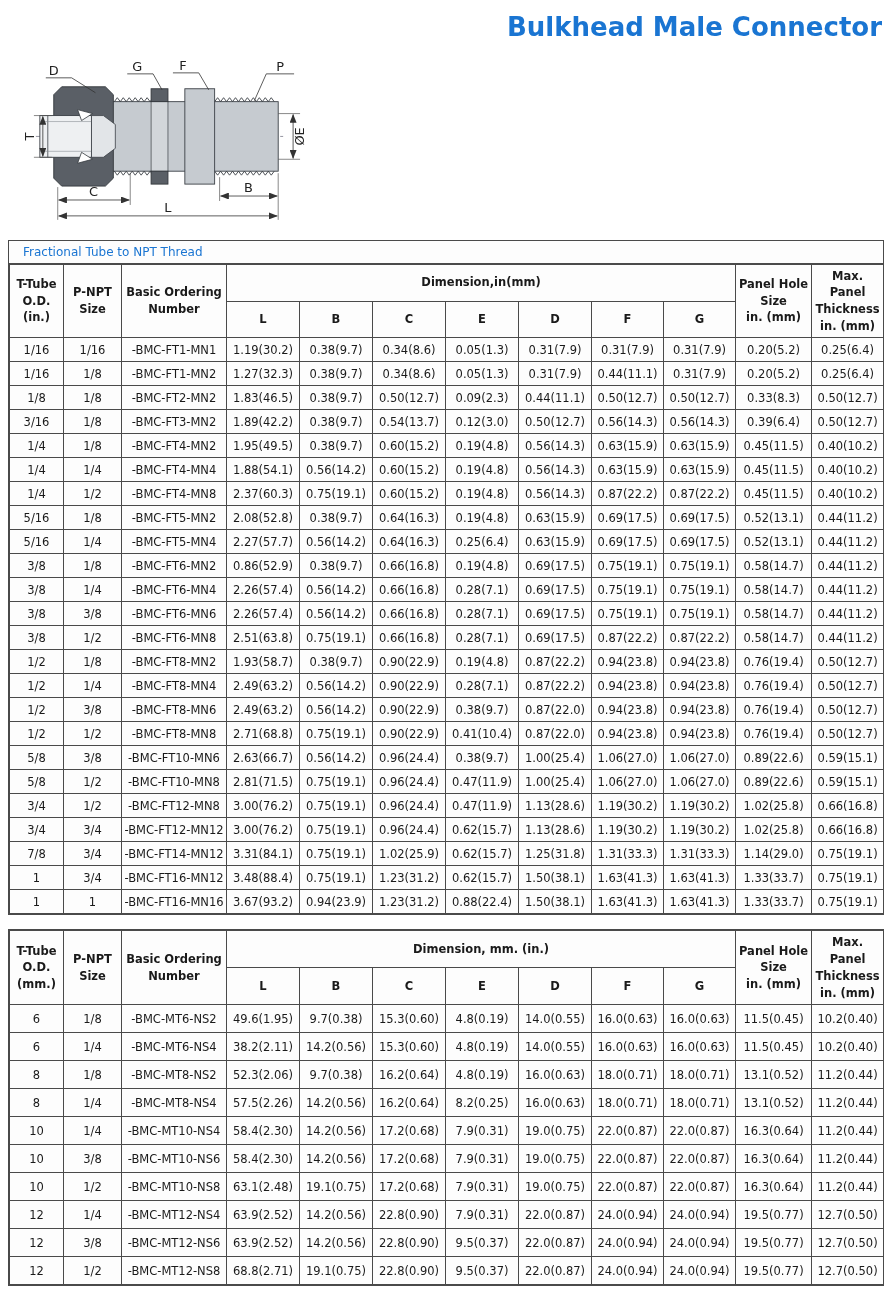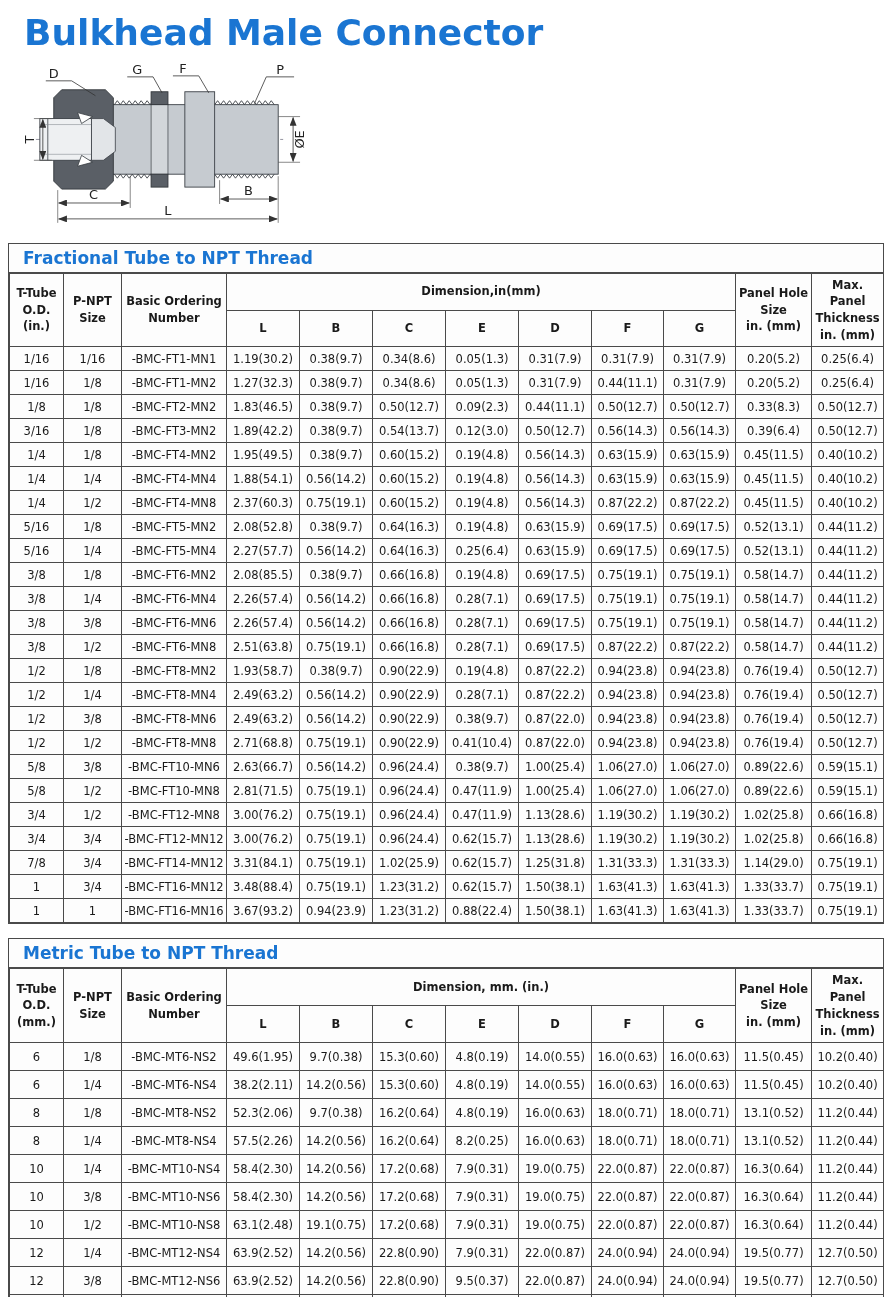--- a/index.html
+++ b/index.html
@@ -5,39 +5,40 @@
   html, body { margin:0; padding:0; background:#ffffff; }
   body {
     width: 890px;
     font-family: "DejaVu Sans", "Liberation Sans", sans-serif;
     color: #1a1a1a;
   }
   .page { padding: 6px 8px 12px 8px; }
 
   .page-title {
     color: #1a75d2;
-    font-size: 36px;
+    font-size: 26px;
     font-weight: bold;
-    margin: 6px 0 4px 16px;
+    margin: 6px 0 12px 16px;
     font-family: "DejaVu Sans", "Liberation Sans", sans-serif;
+    text-align: right;
   }
 
   .diagram { margin: 0 0 12px 10px; }
 
   .table-wrap {
     border: 1px solid #4a4a4a;
     width: 874px;
     background: #fdfdfd;
   }
   .table-wrap + .table-wrap { margin-top: 14px; }
 
   .table-title {
     color: #1a75d2;
-    font-weight: bold;
-    font-size: 17px;
+    font-weight: normal;
+    font-size: 12px;
     padding: 4px 0 4px 14px;
     border-bottom: 1px solid #4a4a4a;
   }
 
   table.spec-table {
     border-collapse: collapse;
     table-layout: fixed;
     width: 874px;
   }
   .spec-table th, .spec-table td {
@@ -317,21 +318,21 @@
             <td>0.63(15.9)</td>
             <td>0.69(17.5)</td>
             <td>0.69(17.5)</td>
             <td>0.52(13.1)</td>
             <td>0.44(11.2)</td>
           </tr>
           <tr>
             <td>3/8</td>
             <td>1/8</td>
             <td>-BMC-FT6-MN2</td>
-            <td>2.08(85.5)</td>
+            <td>0.86(52.9)</td>
             <td>0.38(9.7)</td>
             <td>0.66(16.8)</td>
             <td>0.19(4.8)</td>
             <td>0.69(17.5)</td>
             <td>0.75(19.1)</td>
             <td>0.75(19.1)</td>
             <td>0.58(14.7)</td>
             <td>0.44(11.2)</td>
           </tr>
           <tr>
@@ -528,21 +529,20 @@
             <td>1.63(41.3)</td>
             <td>1.63(41.3)</td>
             <td>1.33(33.7)</td>
             <td>0.75(19.1)</td>
           </tr>
         </tbody>
       </table>
   </section>
 
   <section class="table-wrap">
-    <div class="table-title">Metric Tube to NPT Thread</div>
     <table class="spec-table" id="metric-table">
         <colgroup>
           <col style="width: 54px;">
           <col style="width: 58px;">
           <col style="width: 105px;">
           <col style="width: 73px;">
           <col style="width: 73px;">
           <col style="width: 73px;">
           <col style="width: 73px;">
           <col style="width: 73px;">

